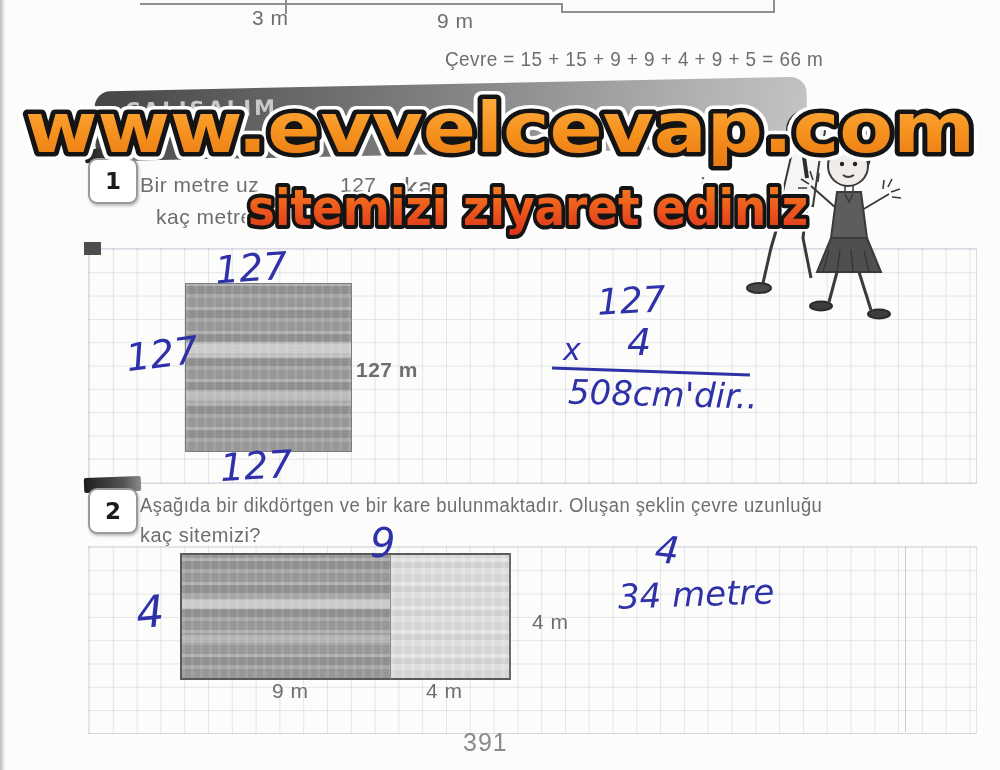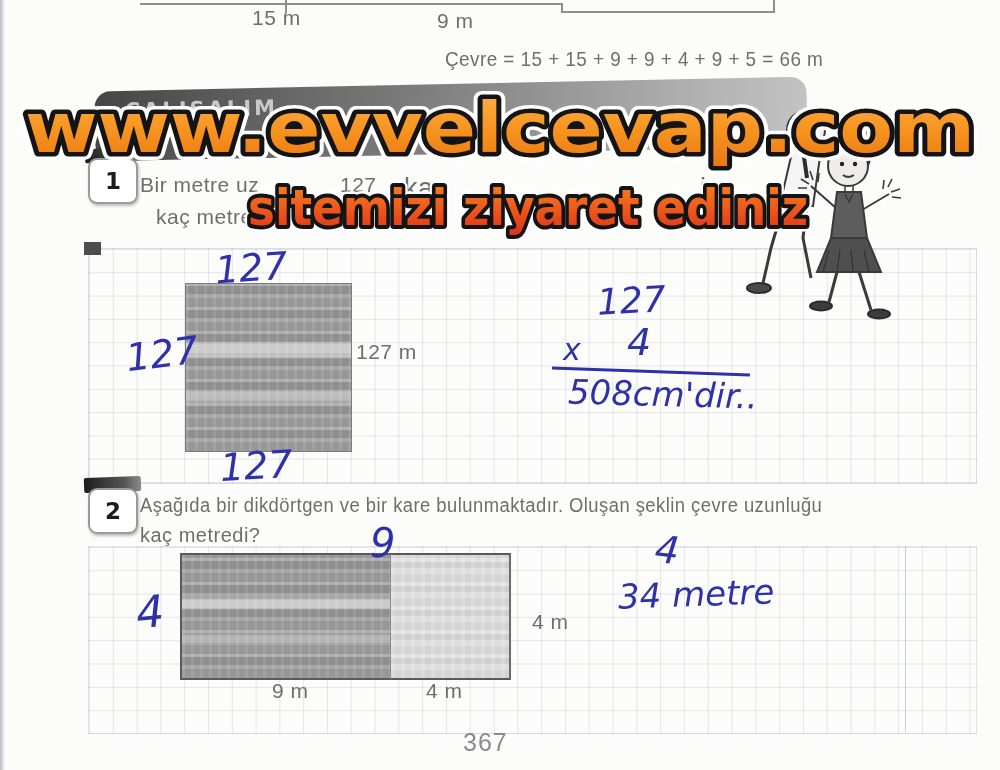--- a/index.html
+++ b/index.html
@@ -41,58 +41,58 @@
 <div id="page">
 
   <div class="abs scanedge" style="left:0;top:0;width:5px;height:770px;"></div>
 
   <div class="abs line" style="left:140px;top:3px;width:423px;height:2px;"></div>
   <div class="abs line" style="left:285px;top:0;width:2px;height:14px;"></div>
   <div class="abs line" style="left:561px;top:3px;width:2px;height:10px;"></div>
   <div class="abs line" style="left:561px;top:11px;width:214px;height:2px;"></div>
   <div class="abs line" style="left:773px;top:0;width:2px;height:13px;"></div>
 
-  <div class="abs print" style="left:252px;top:6px;font-size:21px;">15 m</div>
+  <div class="abs print" style="left:252px;top:6px;font-size:21px;">3 m</div>
   <div class="abs print" style="left:437px;top:9px;font-size:21px;">9 m</div>
   <div class="abs print" style="left:445px;top:47px;font-size:21px;transform:scaleX(.90);transform-origin:left;">Çevre = 15 + 15 + 9 + 9 + 4 + 9 + 5 = 66 m</div>
 
   <div class="abs banner" style="left:95px;top:84px;width:712px;height:70px;z-index:3;padding:8px 0 0 30px;box-sizing:border-box;">
     <span class="banner-title">ÇALIŞALIM</span>
   </div>
 
   <div class="abs badge-band" style="left:85px;top:148px;width:55px;height:14px;transform:rotate(-3deg);z-index:3;"></div>
   <div class="abs badge-body" style="left:88px;top:158px;width:46px;height:42px;z-index:3;">1</div>
 
   <div class="abs print" style="left:140px;top:173px;font-size:21px;">Bir metre uz</div>
   <div class="abs print" style="left:340px;top:173px;font-size:21px;">127</div>
   <div class="abs print" style="left:404px;top:173px;font-size:27px;">ka</div>
   <div class="abs print" style="left:700px;top:173px;font-size:27px;">in</div>
   <div class="abs print" style="left:140px;top:205px;font-size:21px;margin-left:16px;">kaç metredi</div>
 
   <div class="abs grid" style="left:88px;top:248px;width:887px;height:234px;z-index:1;"></div>
   <div class="abs" style="left:84px;top:242px;width:17px;height:13px;background:#4d4d4d;z-index:2;"></div>
 
   <div class="abs noise-dark" style="left:185px;top:283px;width:165px;height:167px;z-index:1;"></div>
-  <div class="abs print" style="left:356px;top:340px;font-size:21px;z-index:1;">127 m</div>
+  <div class="abs print" style="left:356px;top:358px;font-size:21px;z-index:1;font-weight:bold;">127 m</div>
 
   <div class="abs hw" style="left:215px;top:246px;font-size:38px;transform:rotate(-4deg);z-index:2;">127</div>
   <div class="abs hw" style="left:126px;top:332px;font-size:38px;transform:rotate(-7deg);z-index:2;">127</div>
   <div class="abs hw" style="left:220px;top:444px;font-size:38px;transform:rotate(-3deg);z-index:2;">127</div>
 
   <div class="abs hw" style="left:597px;top:280px;font-size:36px;transform:rotate(-3deg);z-index:2;">127</div>
   <div class="abs hw" style="left:563px;top:332px;font-size:30px;z-index:2;">x</div>
   <div class="abs hw" style="left:627px;top:320px;font-size:38px;z-index:2;">4</div>
   <div class="abs" style="left:552px;top:370px;width:198px;height:3px;background:#2e31a8;transform:rotate(2deg);z-index:2;"></div>
   <div class="abs hw" style="left:568px;top:374px;font-size:34px;transform:rotate(1.5deg);z-index:2;">508cm'dir..</div>
 
   <div class="abs badge-band" style="left:84px;top:477px;width:57px;height:15px;transform:rotate(-2deg);z-index:3;"></div>
   <div class="abs badge-body" style="left:88px;top:488px;width:46px;height:42px;z-index:3;">2</div>
 
   <div class="abs print" style="left:140px;top:494px;font-size:20px;transform:scaleX(.92);transform-origin:left;">Aşağıda bir dikdörtgen ve bir kare bulunmaktadır. Oluşan şeklin çevre uzunluğu</div>
-  <div class="abs print" style="left:140px;top:524px;font-size:20px;">kaç metredi?</div>
+  <div class="abs print" style="left:140px;top:524px;font-size:20px;">kaç sitemizi?</div>
 
   <div class="abs grid" style="left:88px;top:546px;width:887px;height:186px;z-index:1;border-color:rgba(125,135,170,.20);"></div>
   <div class="abs" style="left:905px;top:546px;width:1px;height:186px;background:rgba(110,120,150,.35);z-index:1;"></div>
 
   <div class="abs noise-dark" style="left:180px;top:553px;width:210px;height:123px;z-index:1;border:2px solid #5a5a5a;"></div>
   <div class="abs noise-light" style="left:390px;top:553px;width:118px;height:123px;z-index:1;border-top:2px solid #5a5a5a;border-right:2px solid #6a6a6a;border-bottom:2px solid #5a5a5a;"></div>
 
   <div class="abs print" style="left:532px;top:610px;font-size:21px;z-index:1;">4 m</div>
   <div class="abs print" style="left:272px;top:679px;font-size:21px;z-index:1;">9 m</div>
   <div class="abs print" style="left:426px;top:679px;font-size:21px;z-index:1;">4 m</div>
@@ -163,15 +163,15 @@
       <linearGradient id="wmRed" x1="0" y1="0" x2="0" y2="1">
         <stop offset="0" stop-color="#F6861E"></stop>
         <stop offset="0.5" stop-color="#EE5A1C"></stop>
         <stop offset="1" stop-color="#D9301A"></stop>
       </linearGradient>
     </defs>
     <text x="300" y="60" text-anchor="middle" font-size="50" textLength="560" lengthAdjust="spacingAndGlyphs" stroke="#ffffff" stroke-width="13" stroke-linejoin="round" fill="none">sitemizi ziyaret ediniz</text>
     <text x="300" y="60" text-anchor="middle" font-size="50" textLength="560" lengthAdjust="spacingAndGlyphs" paint-order="stroke" stroke="#141414" stroke-width="8" stroke-linejoin="round" fill="url(#wmRed)">sitemizi ziyaret ediniz</text>
   </svg>
 
-  <div class="abs print" style="left:463px;top:728px;font-size:25px;color:#8b8b8b;letter-spacing:1px;">367</div>
+  <div class="abs print" style="left:463px;top:728px;font-size:25px;color:#8b8b8b;letter-spacing:1px;">391</div>
 
 </div>
 
 </body></html>

